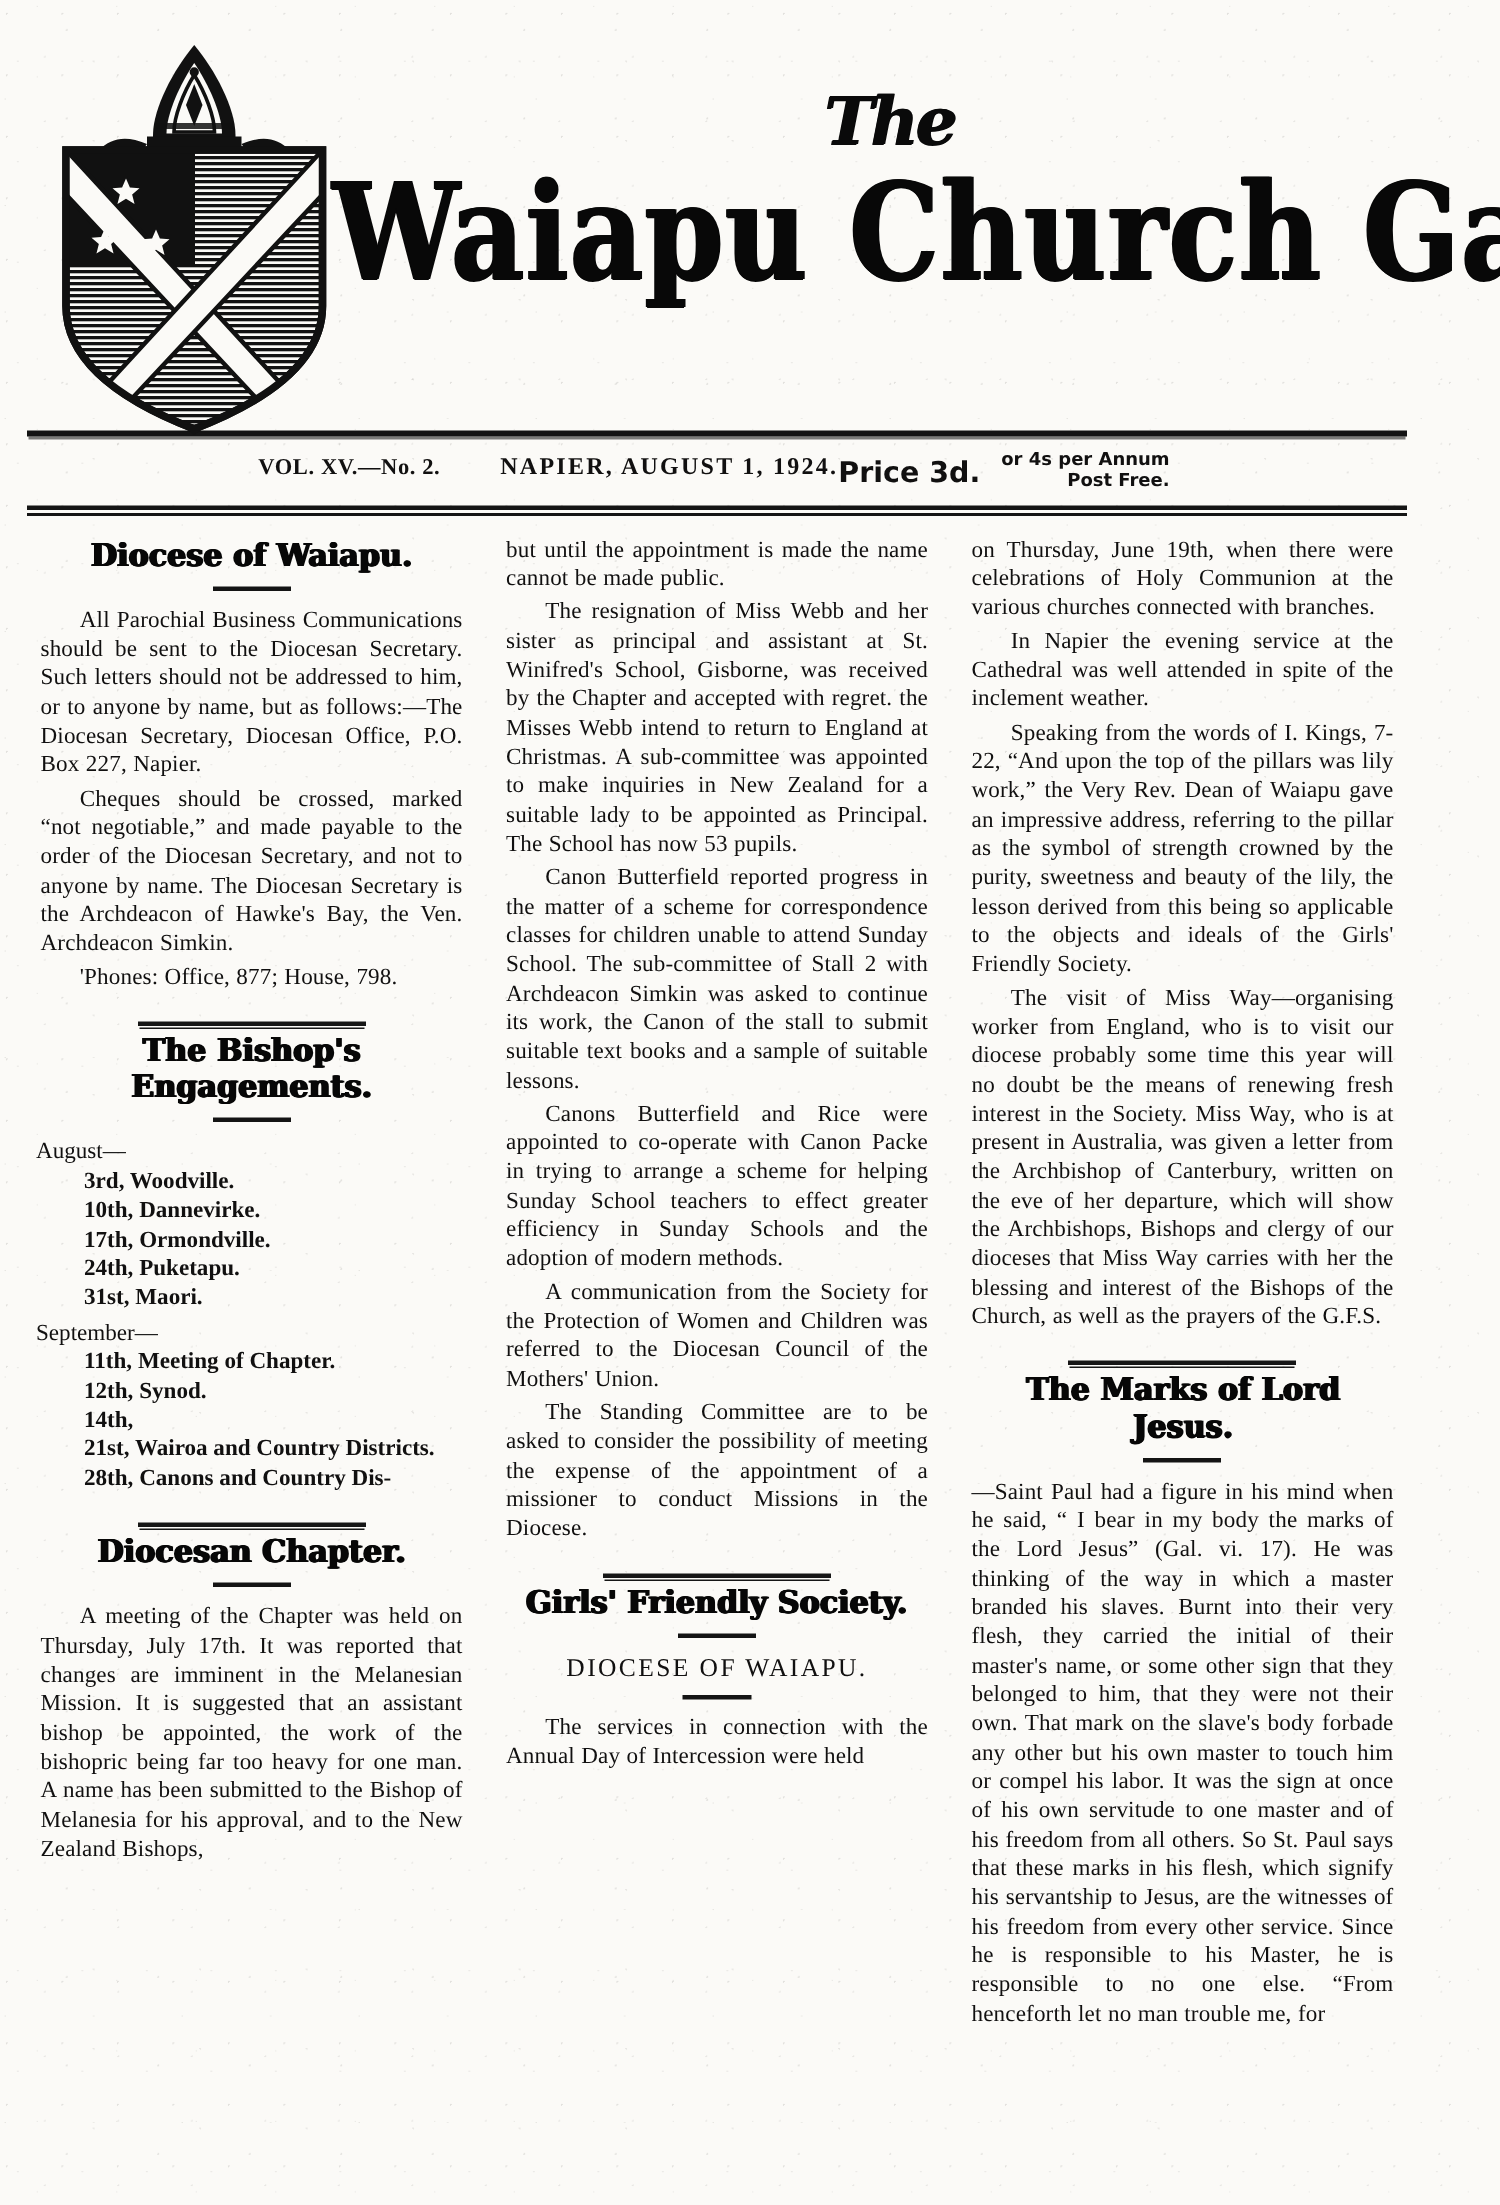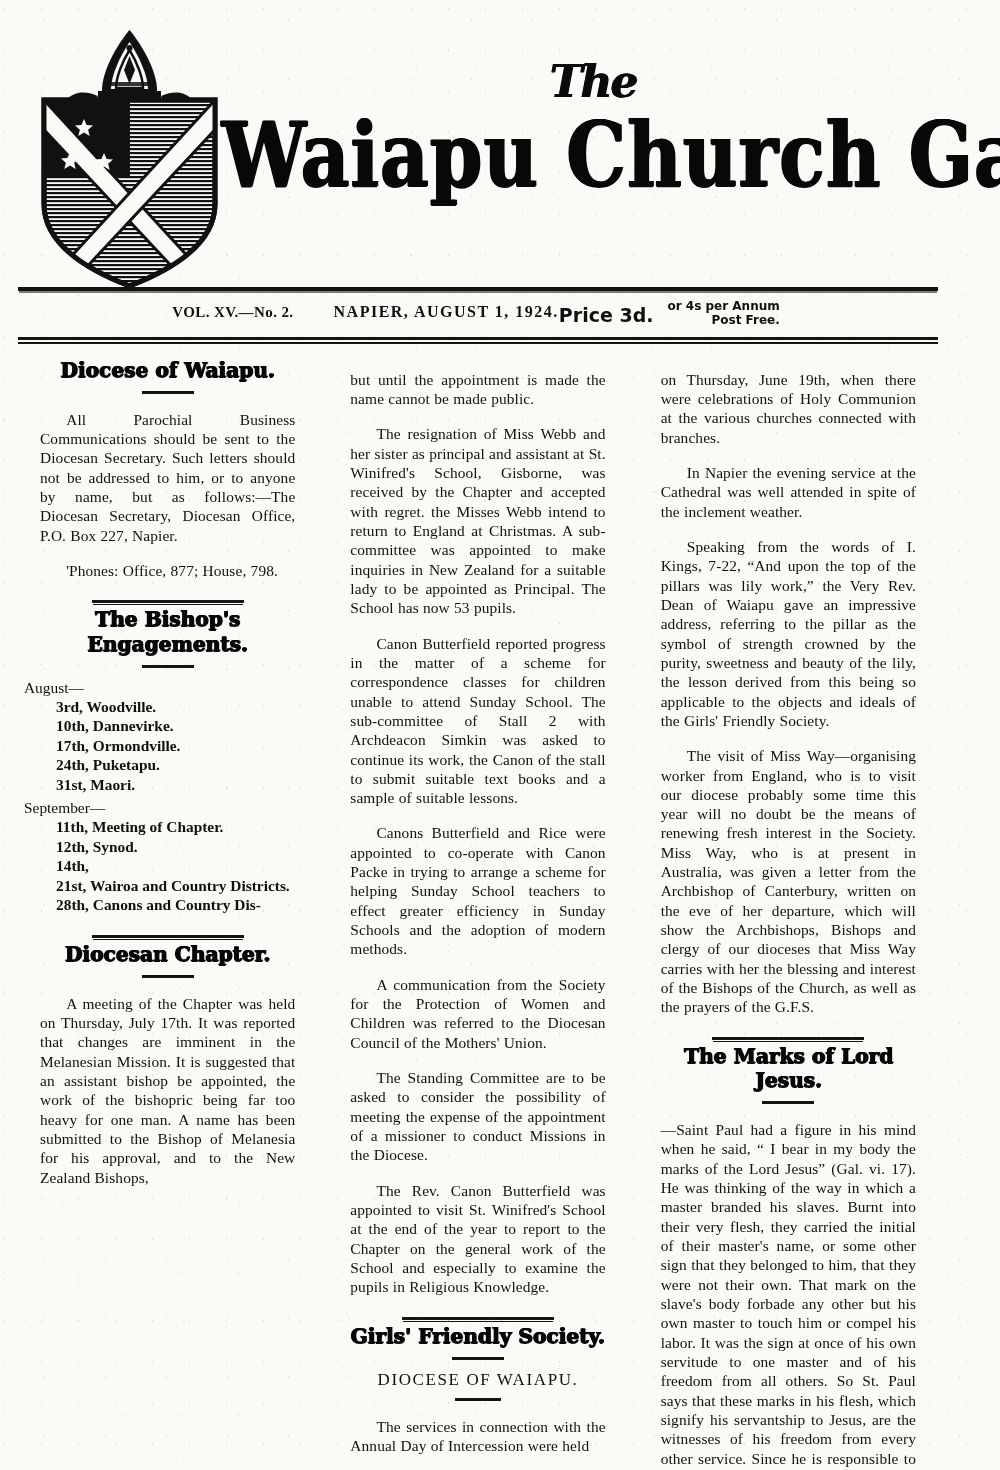--- a/index.html
+++ b/index.html
@@ -192,21 +192,21 @@
   .sect-rule {
     width: 152px;
     height: 3px;
     background: #161616;
     margin: 20px auto 4px auto;
     box-shadow: 0 3px 0 -1px #161616;
   }
 
   
   p.body {
-    margin: 16px;
+    margin: 3px;
     text-indent: 1.7em;
     text-align: justify;
     font-size: 15.4px;
     line-height: 1.255;
     letter-spacing: 0.1px;
     word-spacing: 0.3px;
     hyphens: manual;
     font-family: Liberation Serif, serif;
   }
   p.body.cont { text-indent: 0; }
@@ -310,20 +310,21 @@
   <div class="rule-double">
     <div class="l1"></div>
     <div class="l2"></div>
   </div>
 
   <div class="columns">
     <div class="col">
         <div class="head-black">Diocese of Waiapu.</div>
         <div class="dash"></div>
         <p class="body">All Parochial Business Communications should be sent to the Diocesan Secretary. Such letters should not be addressed to him, or to anyone by name, but as follows:—The Diocesan Secretary, Diocesan Office, P.O. Box 227, Napier.</p>
+        <p class="body">Cheques should be crossed, marked “not negotiable,” and made payable to the order of the Diocesan Secretary, and not to anyone by name. The Diocesan Secretary is the Archdeacon of Hawke's Bay, the Ven. Archdeacon Simkin.</p>
         <p class="body">'Phones: Office, 877; House, 798.</p>
         <div class="sect-rule"></div>
         <div class="head-black">The Bishop's Engagements.</div>
         <div class="dash"></div>
         <div>
           <div class="month">August—</div>
           <ul class="dates">
             <li>3rd, Woodville.</li>
             <li>10th, Dannevirke.</li>
             <li>17th, Ormondville.</li>
@@ -346,21 +347,20 @@
         <div class="dash"></div>
         <p class="body">A meeting of the Chapter was held on Thursday, July 17th. It was reported that changes are imminent in the Melanesian Mission. It is suggested that an assistant bishop be appointed, the work of the bishopric being far too heavy for one man. A name has been submitted to the Bishop of Melanesia for his approval, and to the New Zealand Bishops,</p>
       </div>
     <div class="col">
         <p class="body cont">but until the appointment is made the name cannot be made public.</p>
         <p class="body">The resignation of Miss Webb and her sister as principal and assistant at St. Winifred's School, Gisborne, was received by the Chapter and accepted with regret. the Misses Webb intend to return to England at Christmas. A sub-committee was appointed to make inquiries in New Zealand for a suitable lady to be appointed as Principal. The School has now 53 pupils.</p>
         <p class="body">Canon Butterfield reported progress in the matter of a scheme for correspondence classes for children unable to attend Sunday School. The sub-committee of Stall 2 with Archdeacon Simkin was asked to continue its work, the Canon of the stall to submit suitable text books and a sample of suitable lessons.</p>
         <p class="body">Canons Butterfield and Rice were appointed to co-operate with Canon Packe in trying to arrange a scheme for helping Sunday School teachers to effect greater efficiency in Sunday Schools and the adoption of modern methods.</p>
         <p class="body">A communication from the Society for the Protection of Women and Children was referred to the Diocesan Council of the Mothers' Union.</p>
         <p class="body">The Standing Committee are to be asked to consider the possibility of meeting the expense of the appointment of a missioner to conduct Missions in the Diocese.</p>
-        <p class="body">The Rev. Canon Butterfield was appointed to visit St. Winifred's School at the end of the year to report to the Chapter on the general work of the School and especially to examine the pupils in Religious Knowledge.</p>
         <div class="sect-rule"></div>
         <div class="head-black">Girls' Friendly Society.</div>
         <div class="dash"></div>
         <div class="head-roman">DIOCESE OF WAIAPU.</div>
         <div class="dash tiny"></div>
         <p class="body">The services in connection with the Annual Day of Intercession were held</p>
       </div>
     <div class="col">
         <p class="body cont">on Thursday, June 19th, when there were celebrations of Holy Communion at the various churches connected with branches.</p>
         <p class="body">In Napier the evening service at the Cathedral was well attended in spite of the inclement weather.</p>

